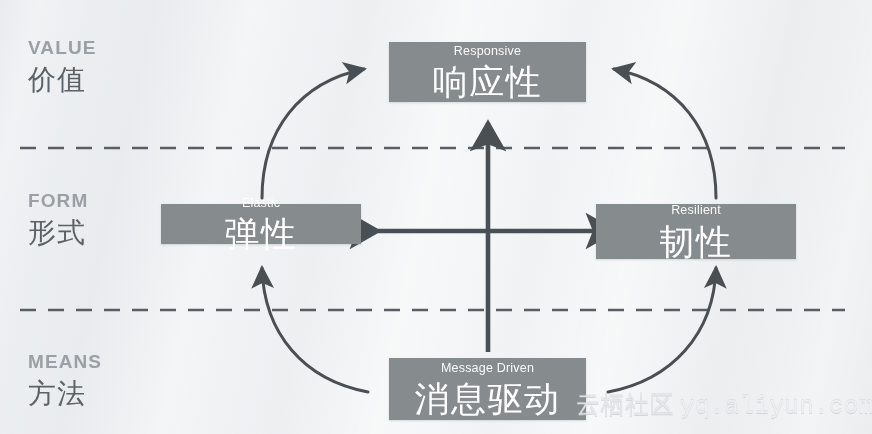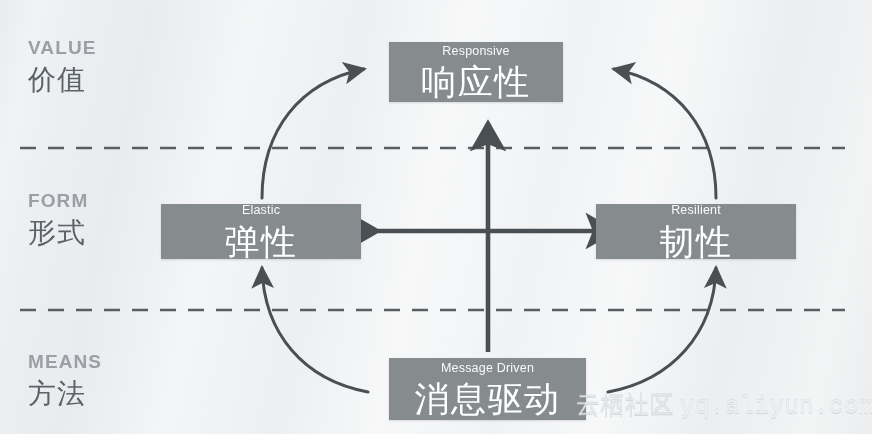--- a/index.html
+++ b/index.html
@@ -91,22 +91,22 @@
   }
   .node-zh {
     color: #ffffff;
     font-size: 35px;
     line-height: 1;
     margin-top: 7px;
     letter-spacing: 1.5px;
     white-space: nowrap;
   }
 
-  #node-responsive { left: 389px; top: 42px;  width: 174px; height: 60px; }
-  #node-elastic    { left: 161px; top: 204px; width: 200px; height: 55px; }
+  #node-responsive { left: 389px; top: 42px;  width: 197px; height: 60px; }
+  #node-elastic    { left: 161px; top: 204px; width: 200px; height: 40px; }
   #node-resilient  { left: 596px; top: 204px; width: 200px; height: 55px; }
   #node-message    { left: 389px; top: 358px; width: 197px; height: 60px; text-align: center; }
 
   
   #node-message { height: 62px; }
 
   
   #watermark {
     position: absolute;
     left: 576px;

